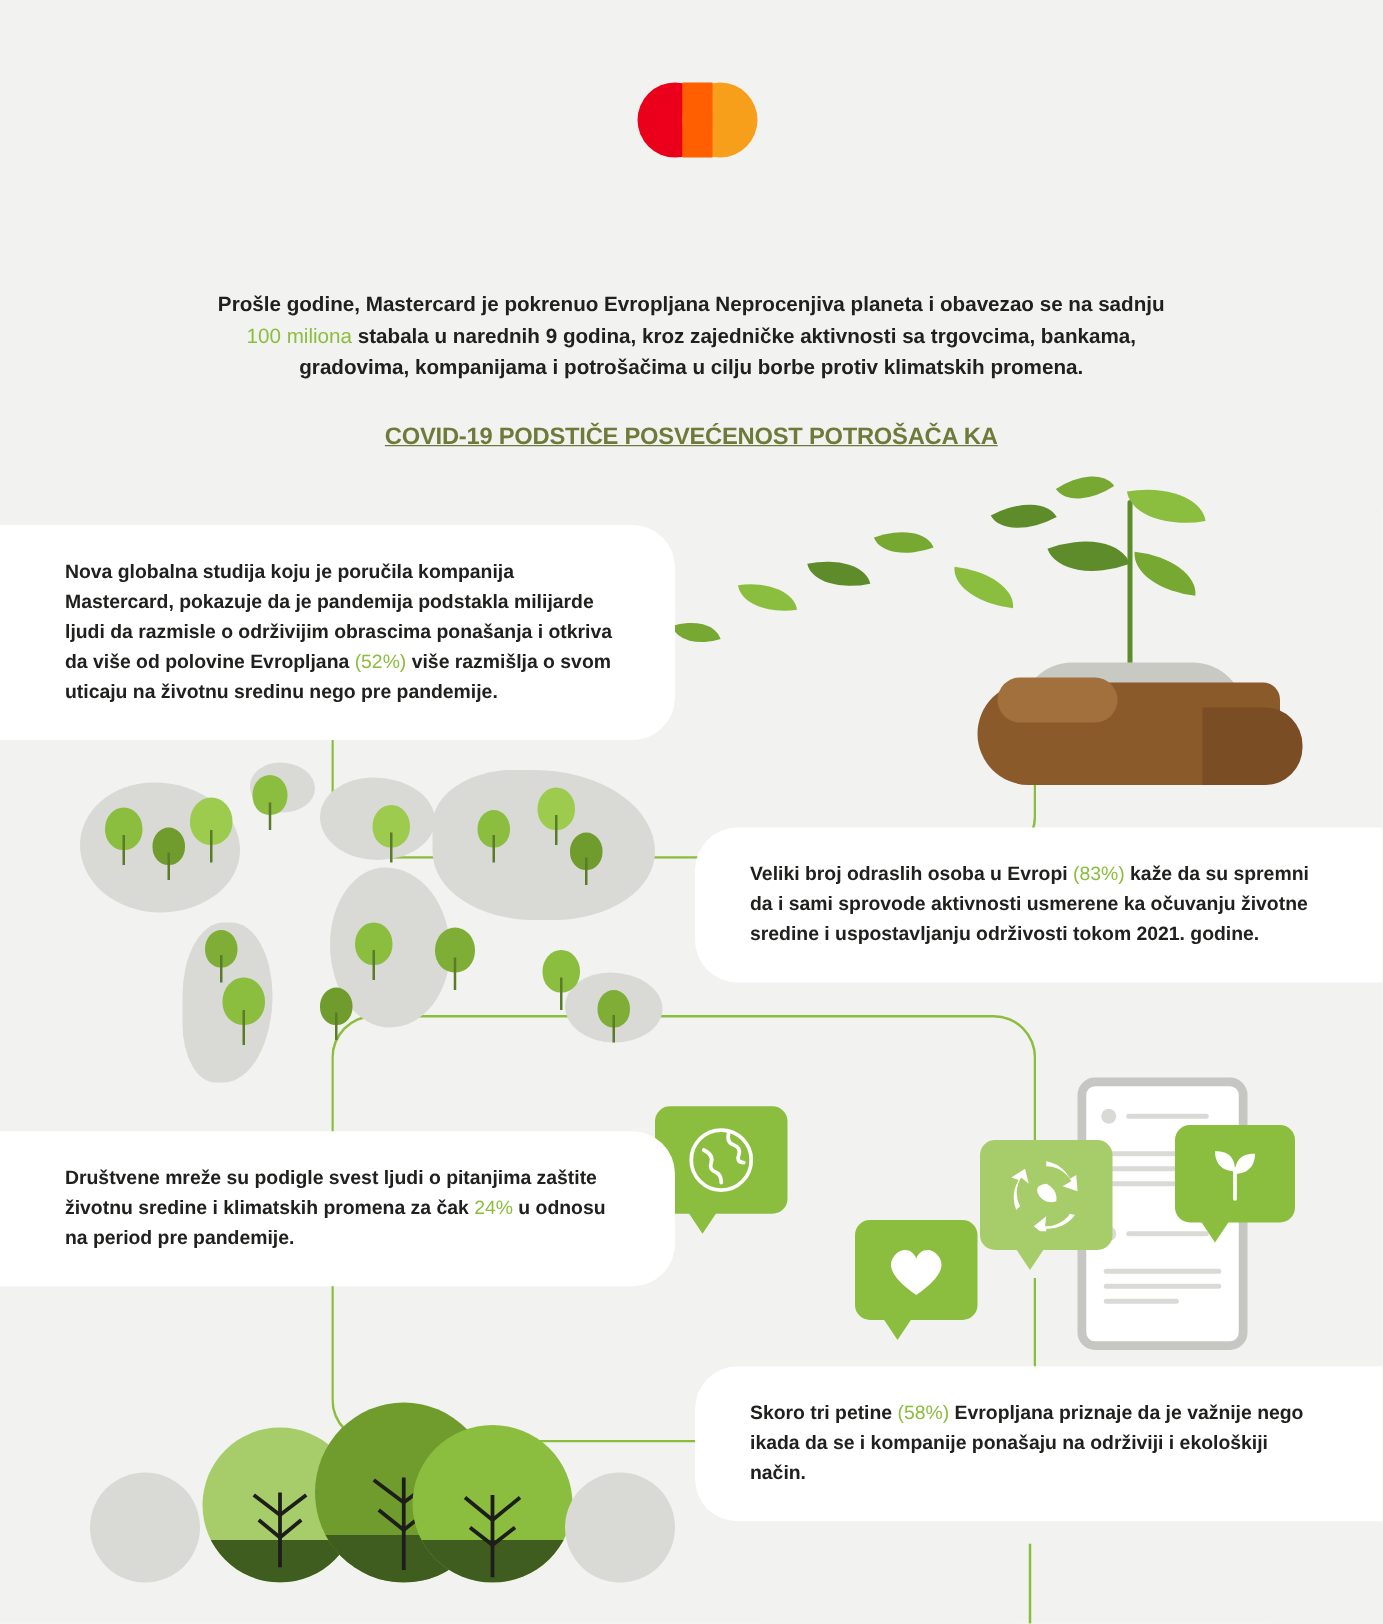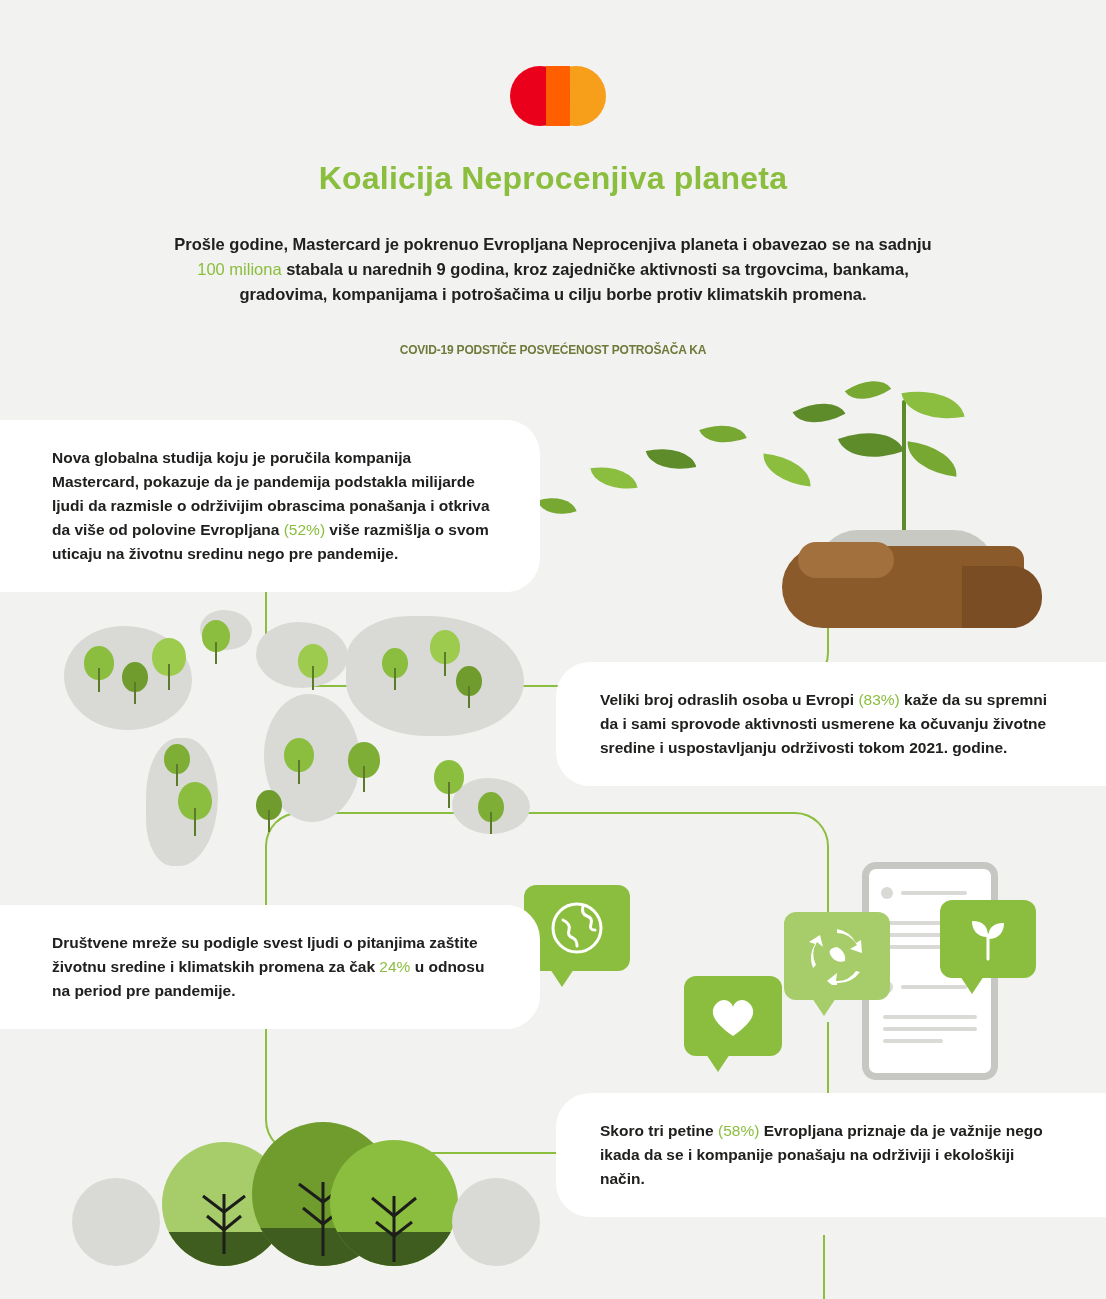--- a/index.html
+++ b/index.html
@@ -85,25 +85,26 @@
     font-weight: 600;
   }
   .hl { color: #8bbe3e; font-weight: 400; }
 
   .subtitle {
     position: absolute;
     left: 170px;
     top: 337px;
     width: 766px;
     text-align: center;
-    font-size: 12px;
+    font-size: 19px;
     line-height: 26px;
     color: #6e7a3a;
     font-weight: bold;
     letter-spacing: -0.2px;
+    text-decoration: underline;
   }
 
   
   .connector {
     position: absolute;
     border: 2px solid #8bbe3e;
     background: transparent;
   }
 
   
@@ -219,21 +220,20 @@
 
   <div class="gutter-l"></div>
   <div class="gutter-r"></div>
 
   <div class="mc-logo">
     <div class="mc-circle mc-red"></div>
     <div class="mc-circle mc-yellow"></div>
     <div class="mc-overlap"></div>
   </div>
 
-  <div class="title">Koalicija Neprocenjiva planeta</div>
 
   <div class="intro">
     <span>Prošle godine, Mastercard je pokrenuo Evropljana Neprocenjiva planeta i obavezao se na sadnju </span><span class="hl">100 miliona</span><span> stabala u narednih 9 godina, kroz zajedničke aktivnosti sa trgovcima, bankama, gradovima, kompanijama i potrošačima u cilju borbe protiv klimatskih promena.</span>
   </div>
 
   <div class="subtitle">
     <div>COVID-19 PODSTIČE POSVEĆENOST POTROŠAČA KA</div>
   </div>
 
   <div class="connector" style="left:265px; top:580px; width:560px; height:105px; border-top:none; border-left:2px solid #8bbe3e; border-right:2px solid #8bbe3e; border-bottom:2px solid #8bbe3e; border-radius:0 0 34px 34px;"></div>

